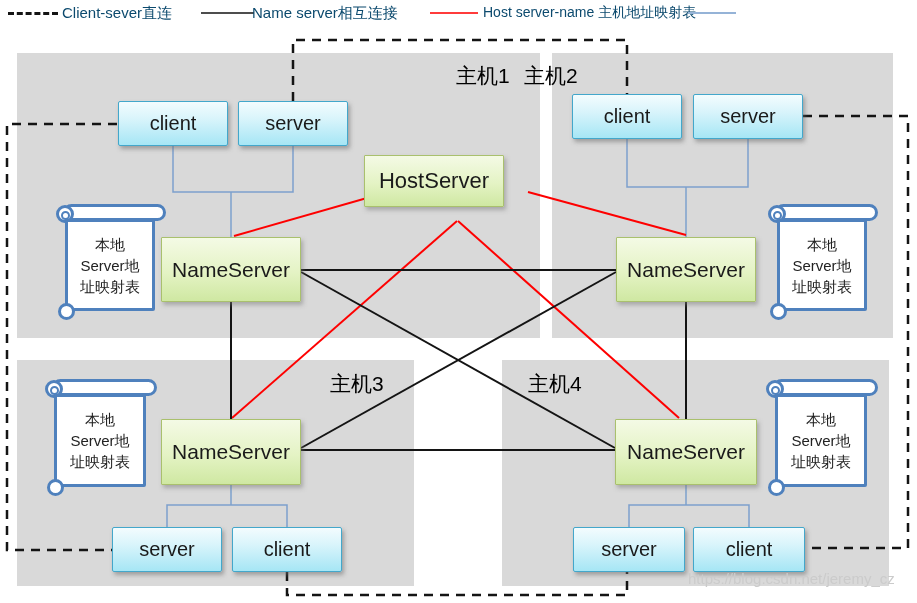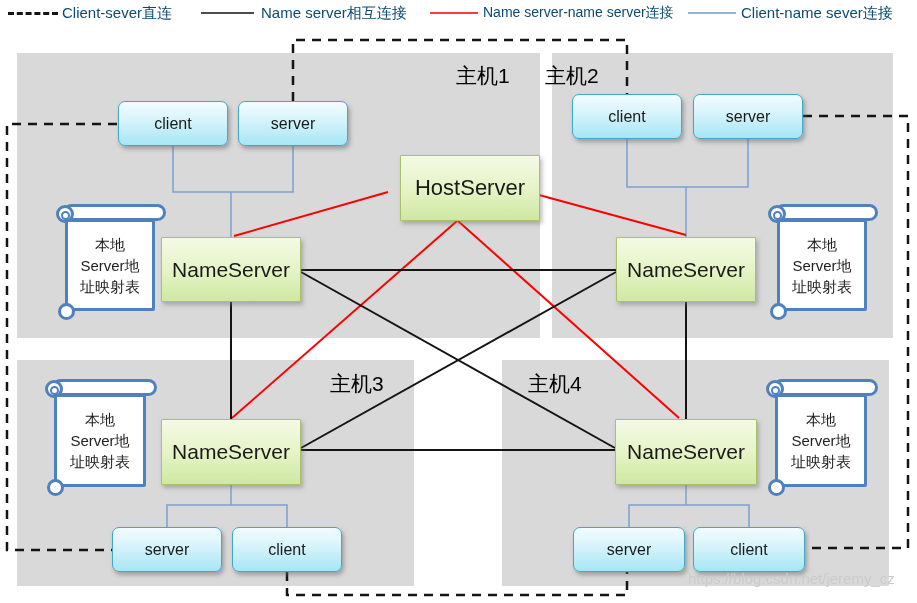--- a/index.html
+++ b/index.html
@@ -19,23 +19,23 @@
   .host-label{position:absolute;z-index:2;font-size:21px;color:#000000;white-space:nowrap;}
   
   #wires{position:absolute;left:0;top:0;z-index:1;pointer-events:none;}
   
   .node{
     position:absolute;z-index:2;display:flex;align-items:center;justify-content:center;
     box-sizing:border-box;text-align:center;
   }
   .cyan{
     background:linear-gradient(180deg,#f3fcfe 0%,#d8f4fb 40%,#a6e6f5 100%);
-    border:1.5px solid #43a7cb;border-radius:7px;
+    border:1.5px solid #43a7cb;border-radius:2px;
     box-shadow:2px 3px 4px rgba(110,110,110,.55);
-    font-size:16px;
+    font-size:20px;
   }
   .green{
     background:linear-gradient(180deg,#f4fae5 0%,#e4f3c4 55%,#cfe8a2 100%);
     border:1.5px solid #a9c06d;border-radius:1px;
     box-shadow:2px 3px 4px rgba(120,120,120,.5);
     font-size:21px;
   }
   .hostserver{font-size:22px;}
   
   .scroll{position:absolute;z-index:2;}
@@ -66,25 +66,24 @@
   .watermark{position:absolute;left:688px;top:570px;z-index:3;font-size:15px;color:#cbcbcb;white-space:nowrap;}
 </style>
 </head>
 <body>
 
 <div class="canvas">
 
   <div class="legend-sample ls-dashed"></div>
   <span class="legend-label" style="left:62px">Client-sever直连</span>
   <div class="legend-sample ls-solid"></div>
-  <span class="legend-label" style="left:261px">Name server相互连接</span>
+  <span class="legend-label" style="left:252px">Name server相互连接</span>
   <div class="legend-sample ls-red"></div>
-  <span class="legend-label" style="left:483px;font-size:14px">Name server-name server连接</span>
+  <span class="legend-label" style="left:483px;font-size:14px">Host server-name 主机地址映射表</span>
   <div class="legend-sample ls-blue"></div>
-  <span class="legend-label" style="left:741px">Client-name sever连接</span>
 
   <div class="panel" style="left:17px;top:53px;width:523px;height:285px"></div>
   <div class="panel" style="left:552px;top:53px;width:341px;height:285px"></div>
   <div class="panel" style="left:17px;top:360px;width:397px;height:226px"></div>
   <div class="panel" style="left:502px;top:360px;width:387px;height:226px"></div>
 
   <svg id="wires" width="917" height="603">
       <polyline points="293,101 293,40 627,40 627,94" fill="none" stroke="#141414" stroke-width="2.5" stroke-dasharray="9 7"></polyline>
       <polyline points="117,124 7,124 7,550 112,550" fill="none" stroke="#141414" stroke-width="2.5" stroke-dasharray="9 7"></polyline>
       <polyline points="803,116 908,116 908,548 805,548" fill="none" stroke="#141414" stroke-width="2.5" stroke-dasharray="9 7"></polyline>
@@ -103,41 +102,41 @@
       <polyline points="458,221 679,418" fill="none" stroke="#fe0000" stroke-width="2"></polyline>
       <polyline points="301,270 616,270" fill="none" stroke="#141414" stroke-width="2"></polyline>
       <polyline points="301,450 615,450" fill="none" stroke="#141414" stroke-width="2"></polyline>
       <polyline points="231,302 231,419" fill="none" stroke="#141414" stroke-width="2"></polyline>
       <polyline points="686,302 686,419" fill="none" stroke="#141414" stroke-width="2"></polyline>
       <polyline points="301,272 615,448" fill="none" stroke="#141414" stroke-width="2"></polyline>
       <polyline points="616,272 301,448" fill="none" stroke="#141414" stroke-width="2"></polyline>
     </svg>
 
   <div class="host-label" style="left:456px;top:62px">主机1</div>
-  <div class="host-label" style="left:545px;top:62px">主机2</div>
+  <div class="host-label" style="left:524px;top:62px">主机2</div>
   <div class="host-label" style="left:330px;top:370px">主机3</div>
   <div class="host-label" style="left:528px;top:370px">主机4</div>
 
   <div class="node cyan" style="left:118px;top:101px;width:110px;height:45px">client</div>
   <div class="node cyan" style="left:238px;top:101px;width:110px;height:45px">server</div>
   <div class="node green" style="left:161px;top:237px;width:140px;height:65px">NameServer</div>
 
   <div class="node cyan" style="left:572px;top:94px;width:110px;height:45px">client</div>
   <div class="node cyan" style="left:693px;top:94px;width:110px;height:45px">server</div>
   <div class="node green" style="left:616px;top:237px;width:140px;height:65px">NameServer</div>
 
   <div class="node green" style="left:161px;top:419px;width:140px;height:66px">NameServer</div>
   <div class="node cyan" style="left:112px;top:527px;width:110px;height:45px">server</div>
   <div class="node cyan" style="left:232px;top:527px;width:110px;height:45px">client</div>
 
   <div class="node green" style="left:615px;top:419px;width:142px;height:66px">NameServer</div>
   <div class="node cyan" style="left:573px;top:527px;width:112px;height:45px">server</div>
   <div class="node cyan" style="left:693px;top:527px;width:112px;height:45px">client</div>
 
-  <div class="node green hostserver" style="left:400px;top:155px;width:140px;height:66px">HostServer</div>
+  <div class="node green hostserver" style="left:364px;top:155px;width:140px;height:52px">HostServer</div>
 
   <div class="scroll" style="left:56px;top:204px;width:110px;height:116px">
     <div class="scroll-tube"></div>
     <div class="scroll-spiral"></div>
     <div class="scroll-body">
       <div>本地</div>
       <div>Server地</div>
       <div>址映射表</div>
     </div>
     <div class="scroll-curl"></div>

